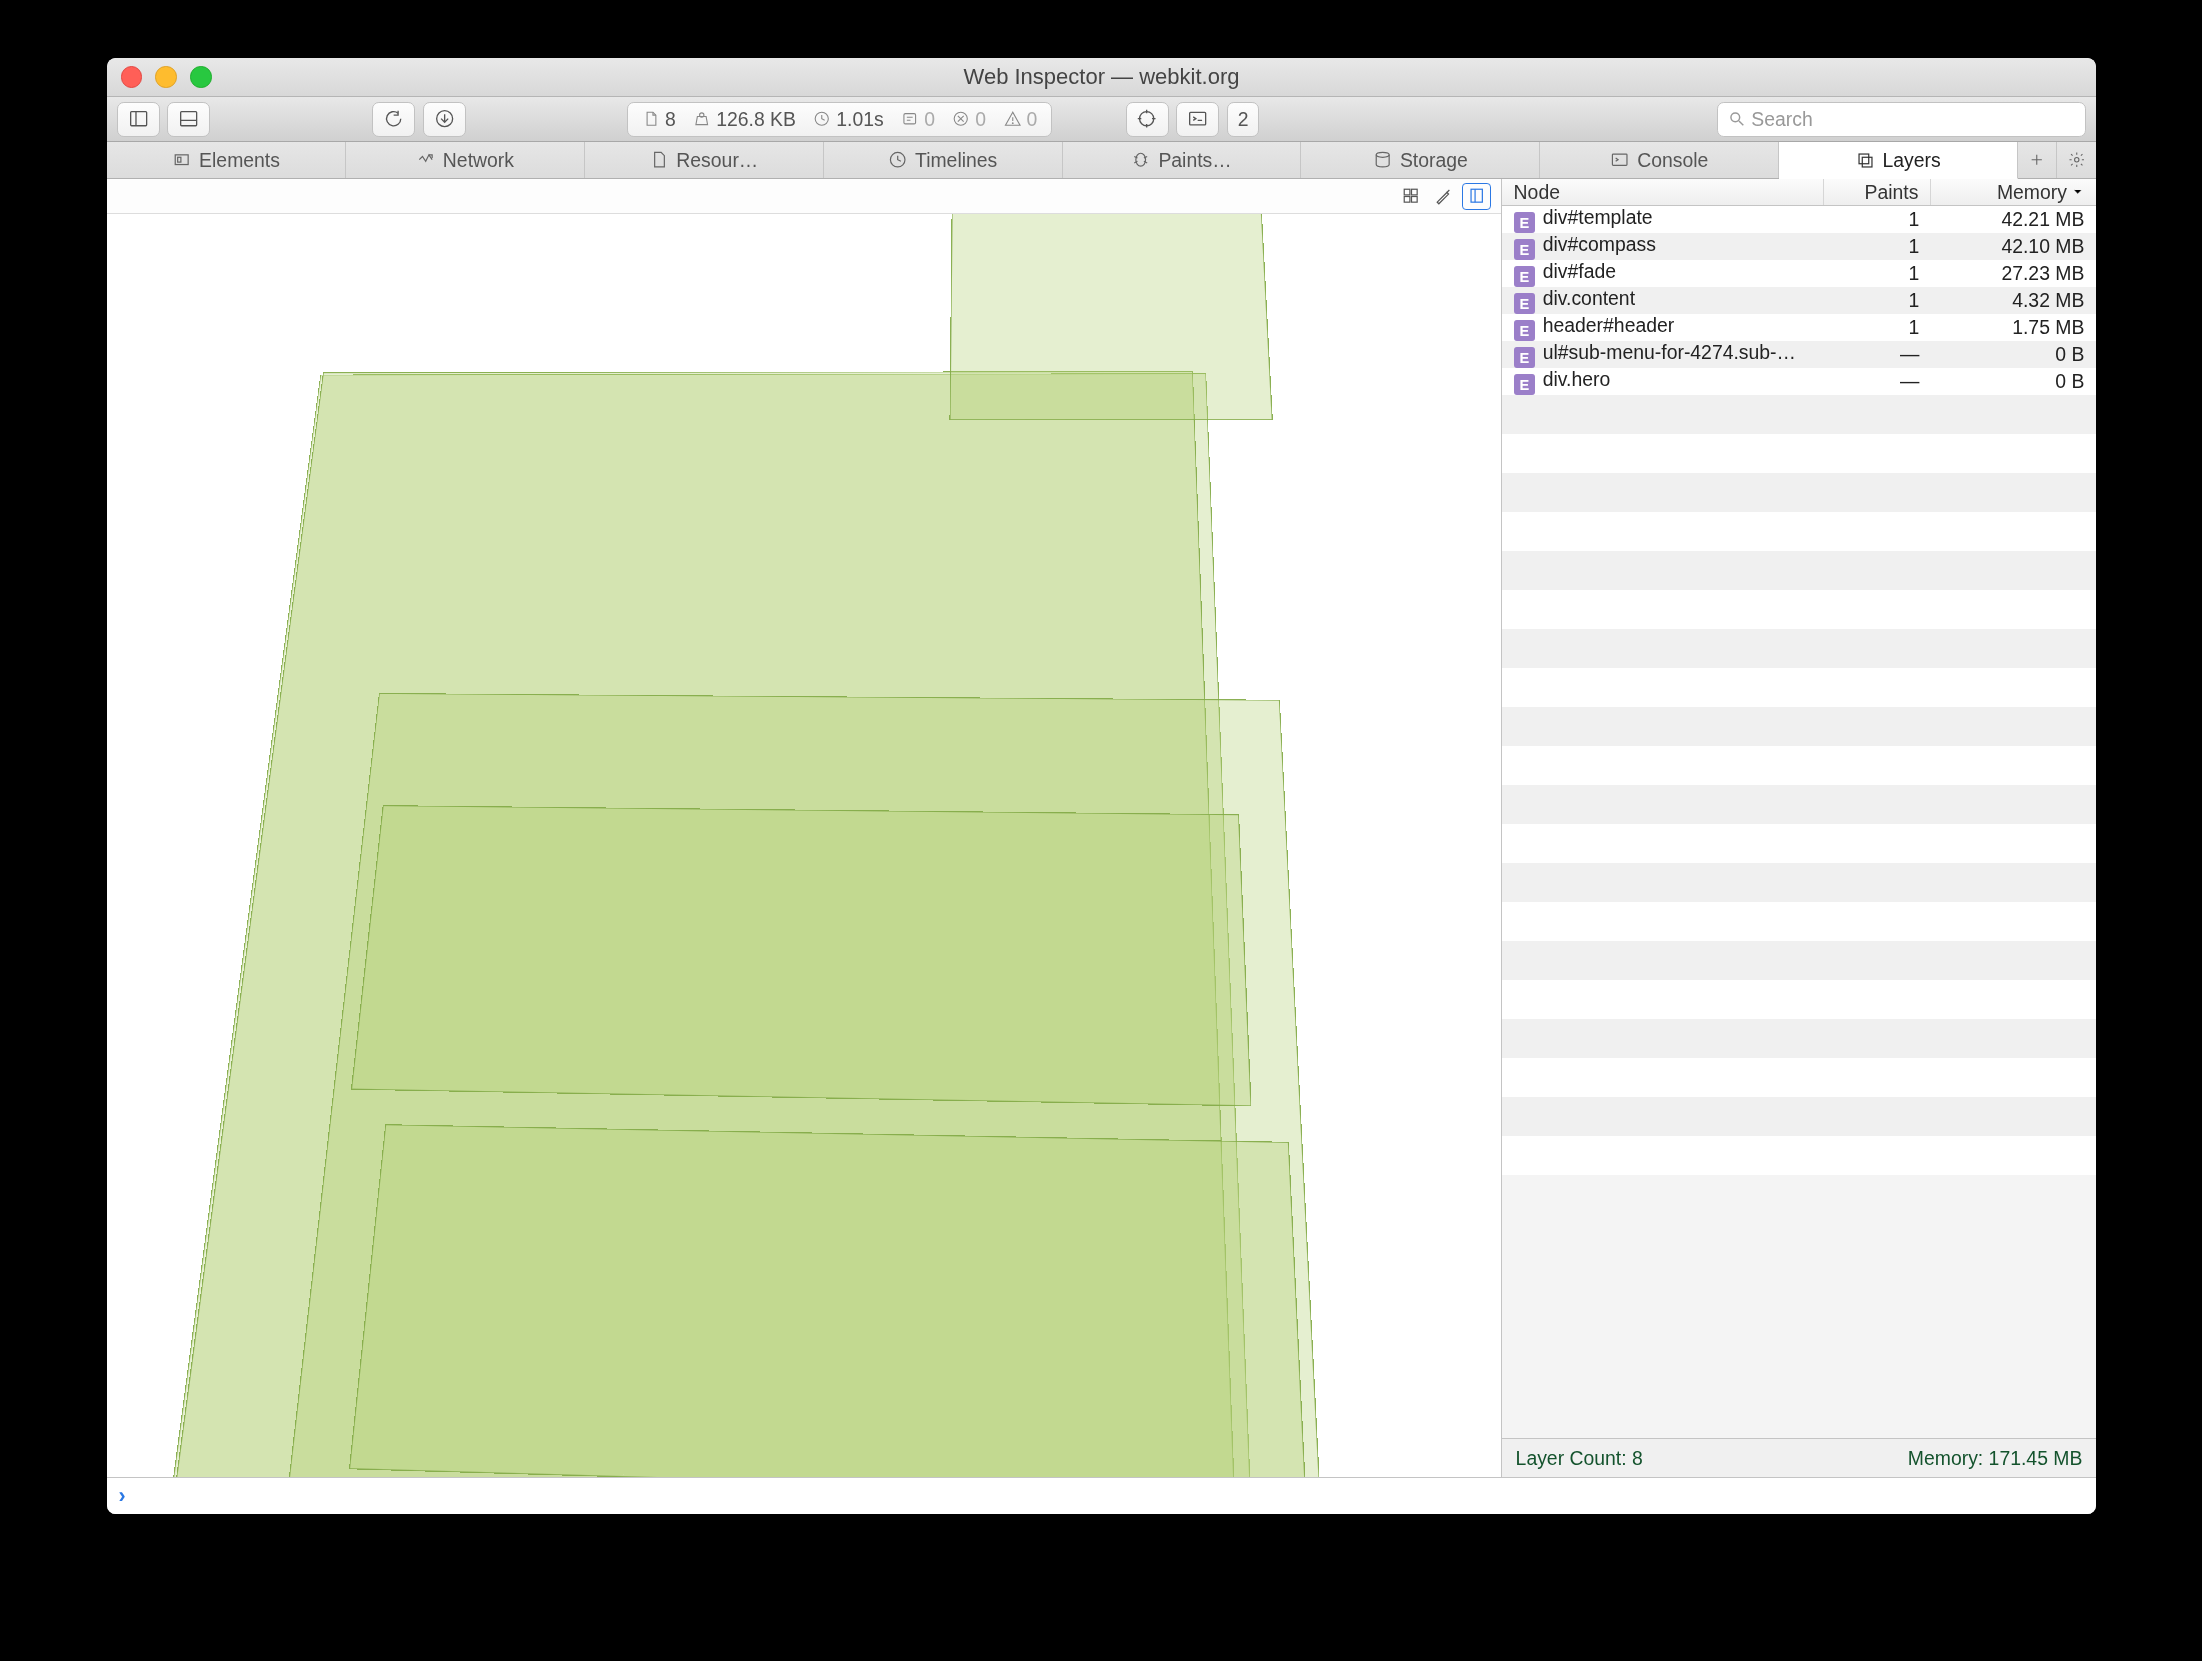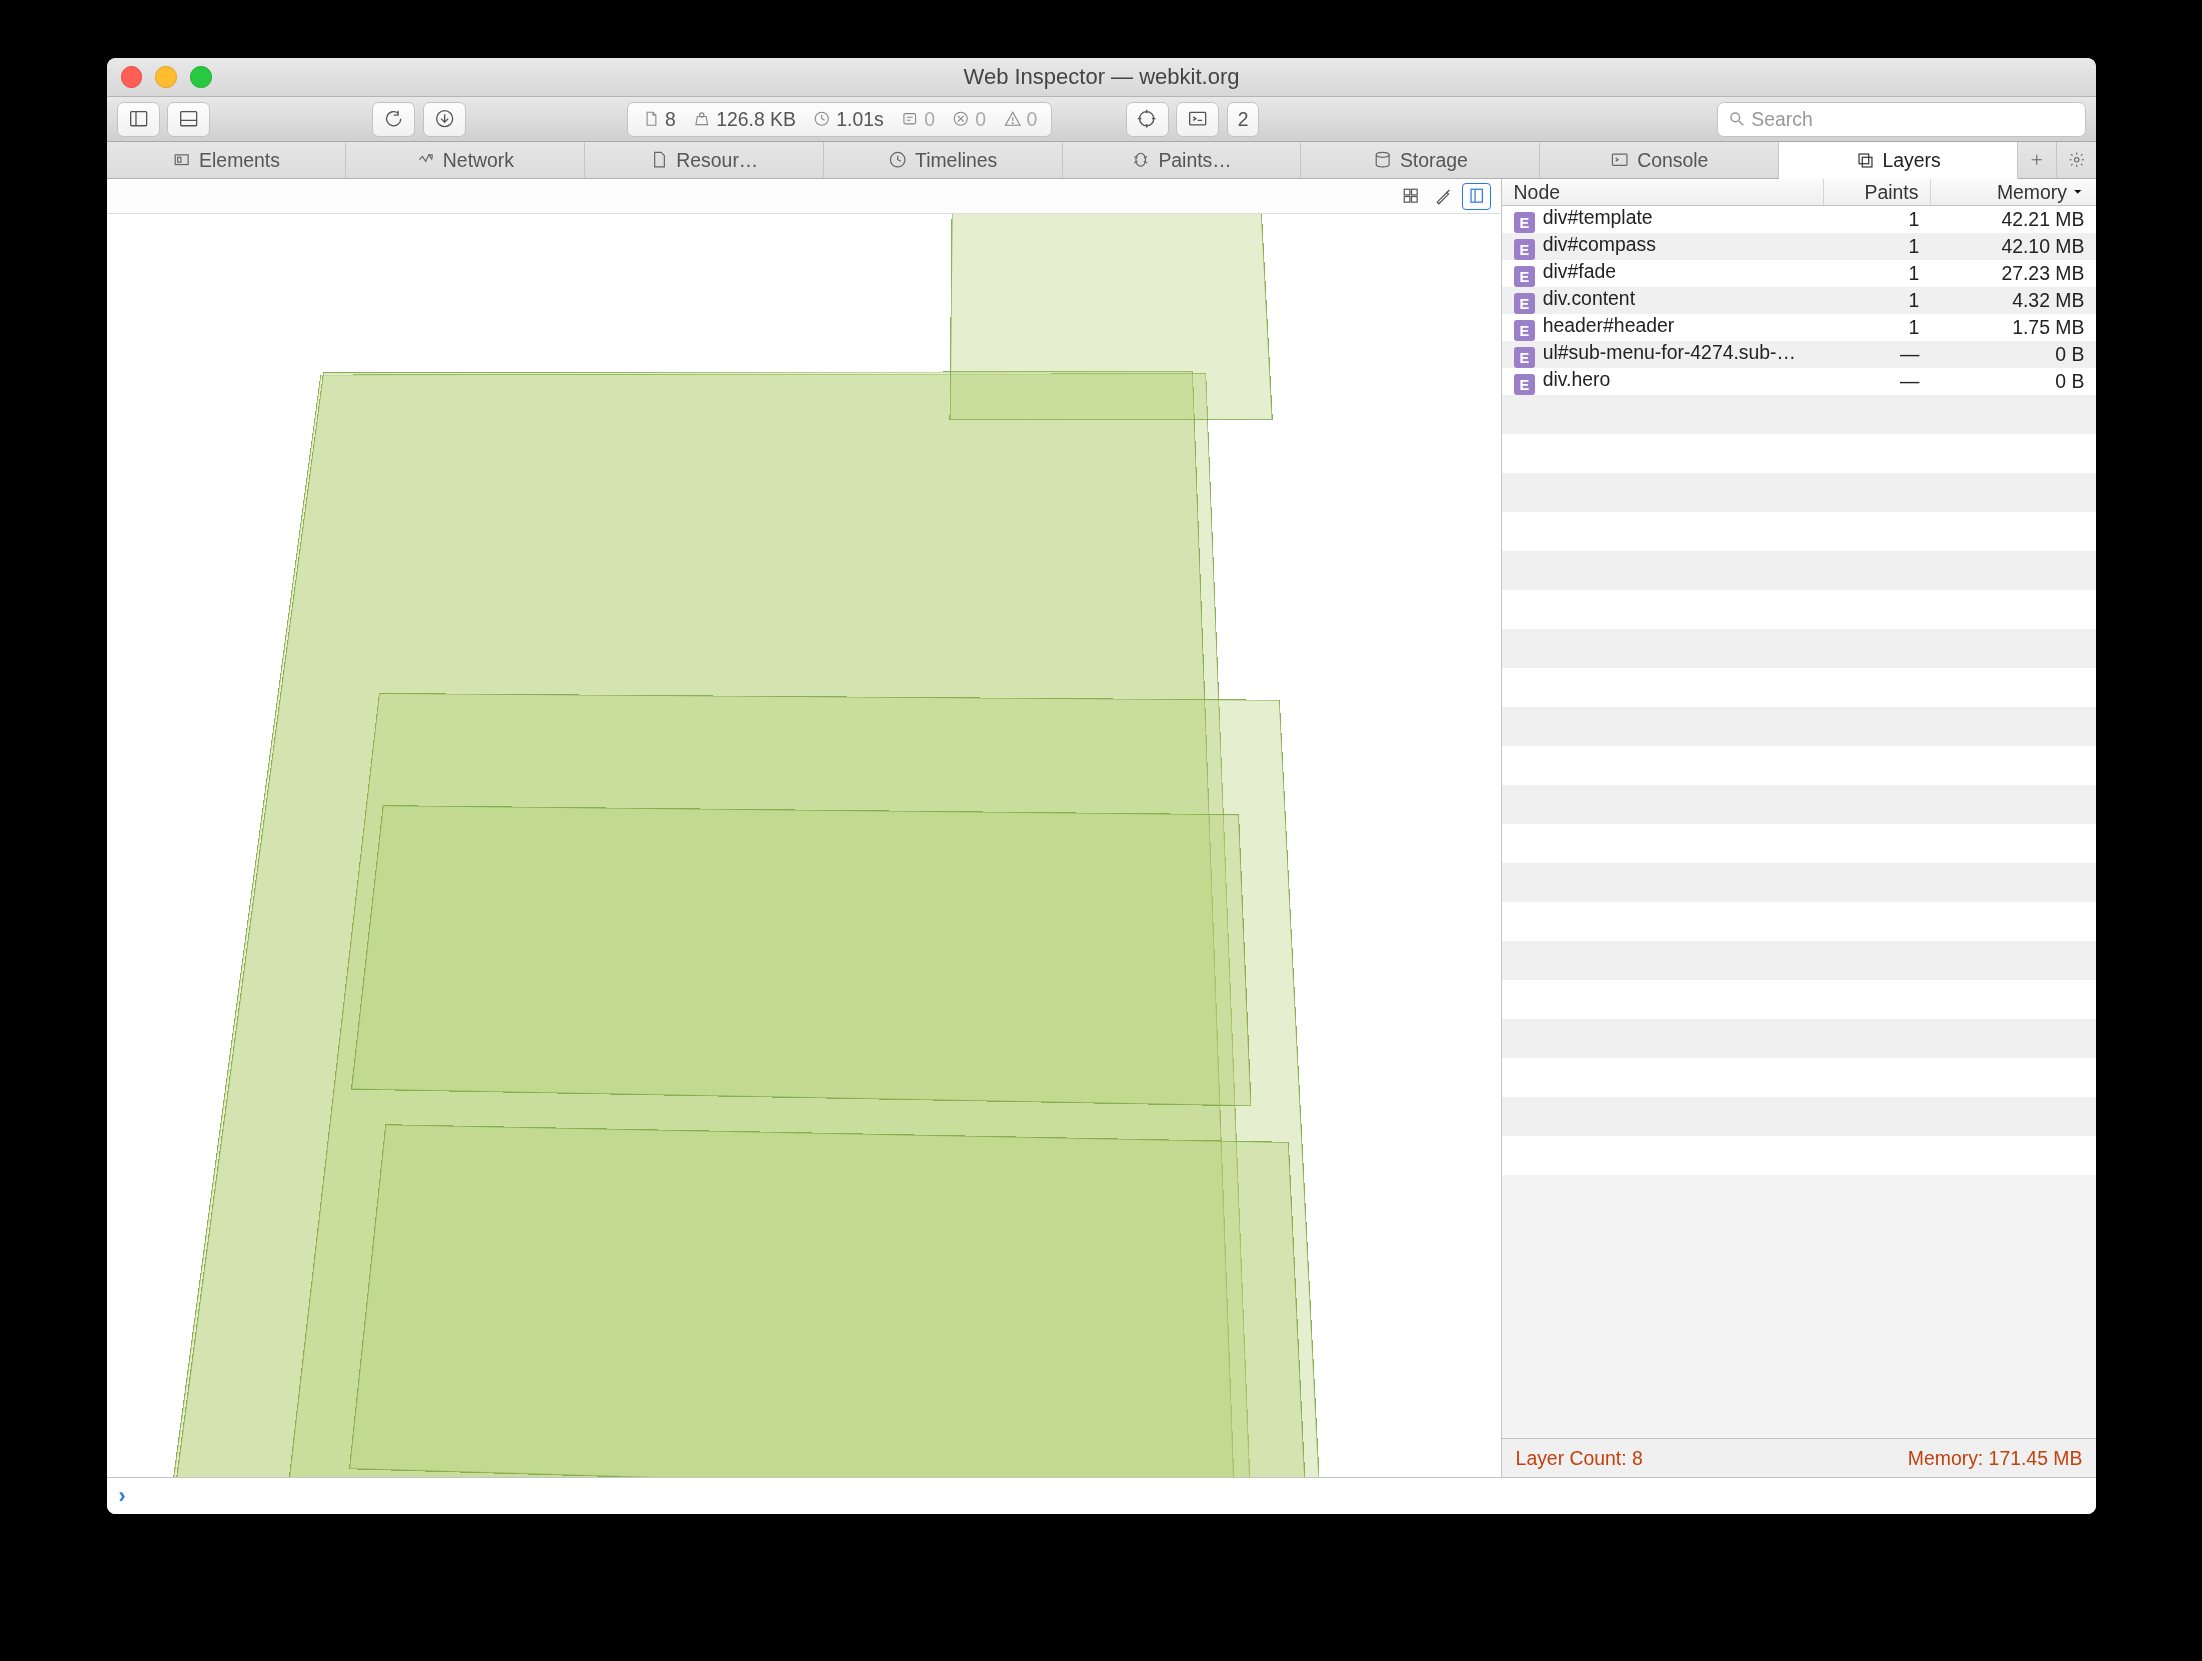--- a/index.html
+++ b/index.html
@@ -207,21 +207,21 @@
   }
   .side-footer{
     height:39px;
     border-top:1px solid #c4c4c4;
     background:#f0f0f0;
     display:flex;
     justify-content:space-between;
     align-items:center;
     padding:0 13.6px;
     font-size:19.4px;
-    color:#c2410c;
+    color:#14532d;
   }
   .empty-row{height:39px;}
   .empty-row:nth-child(even){background:#f0f0f0;}
   .empty-row:nth-child(odd){background:#fff;}
   
   .consolebar{
     height:37px;
     background:#fff;
     border-top:1px solid #c4c4c4;
     display:flex;

